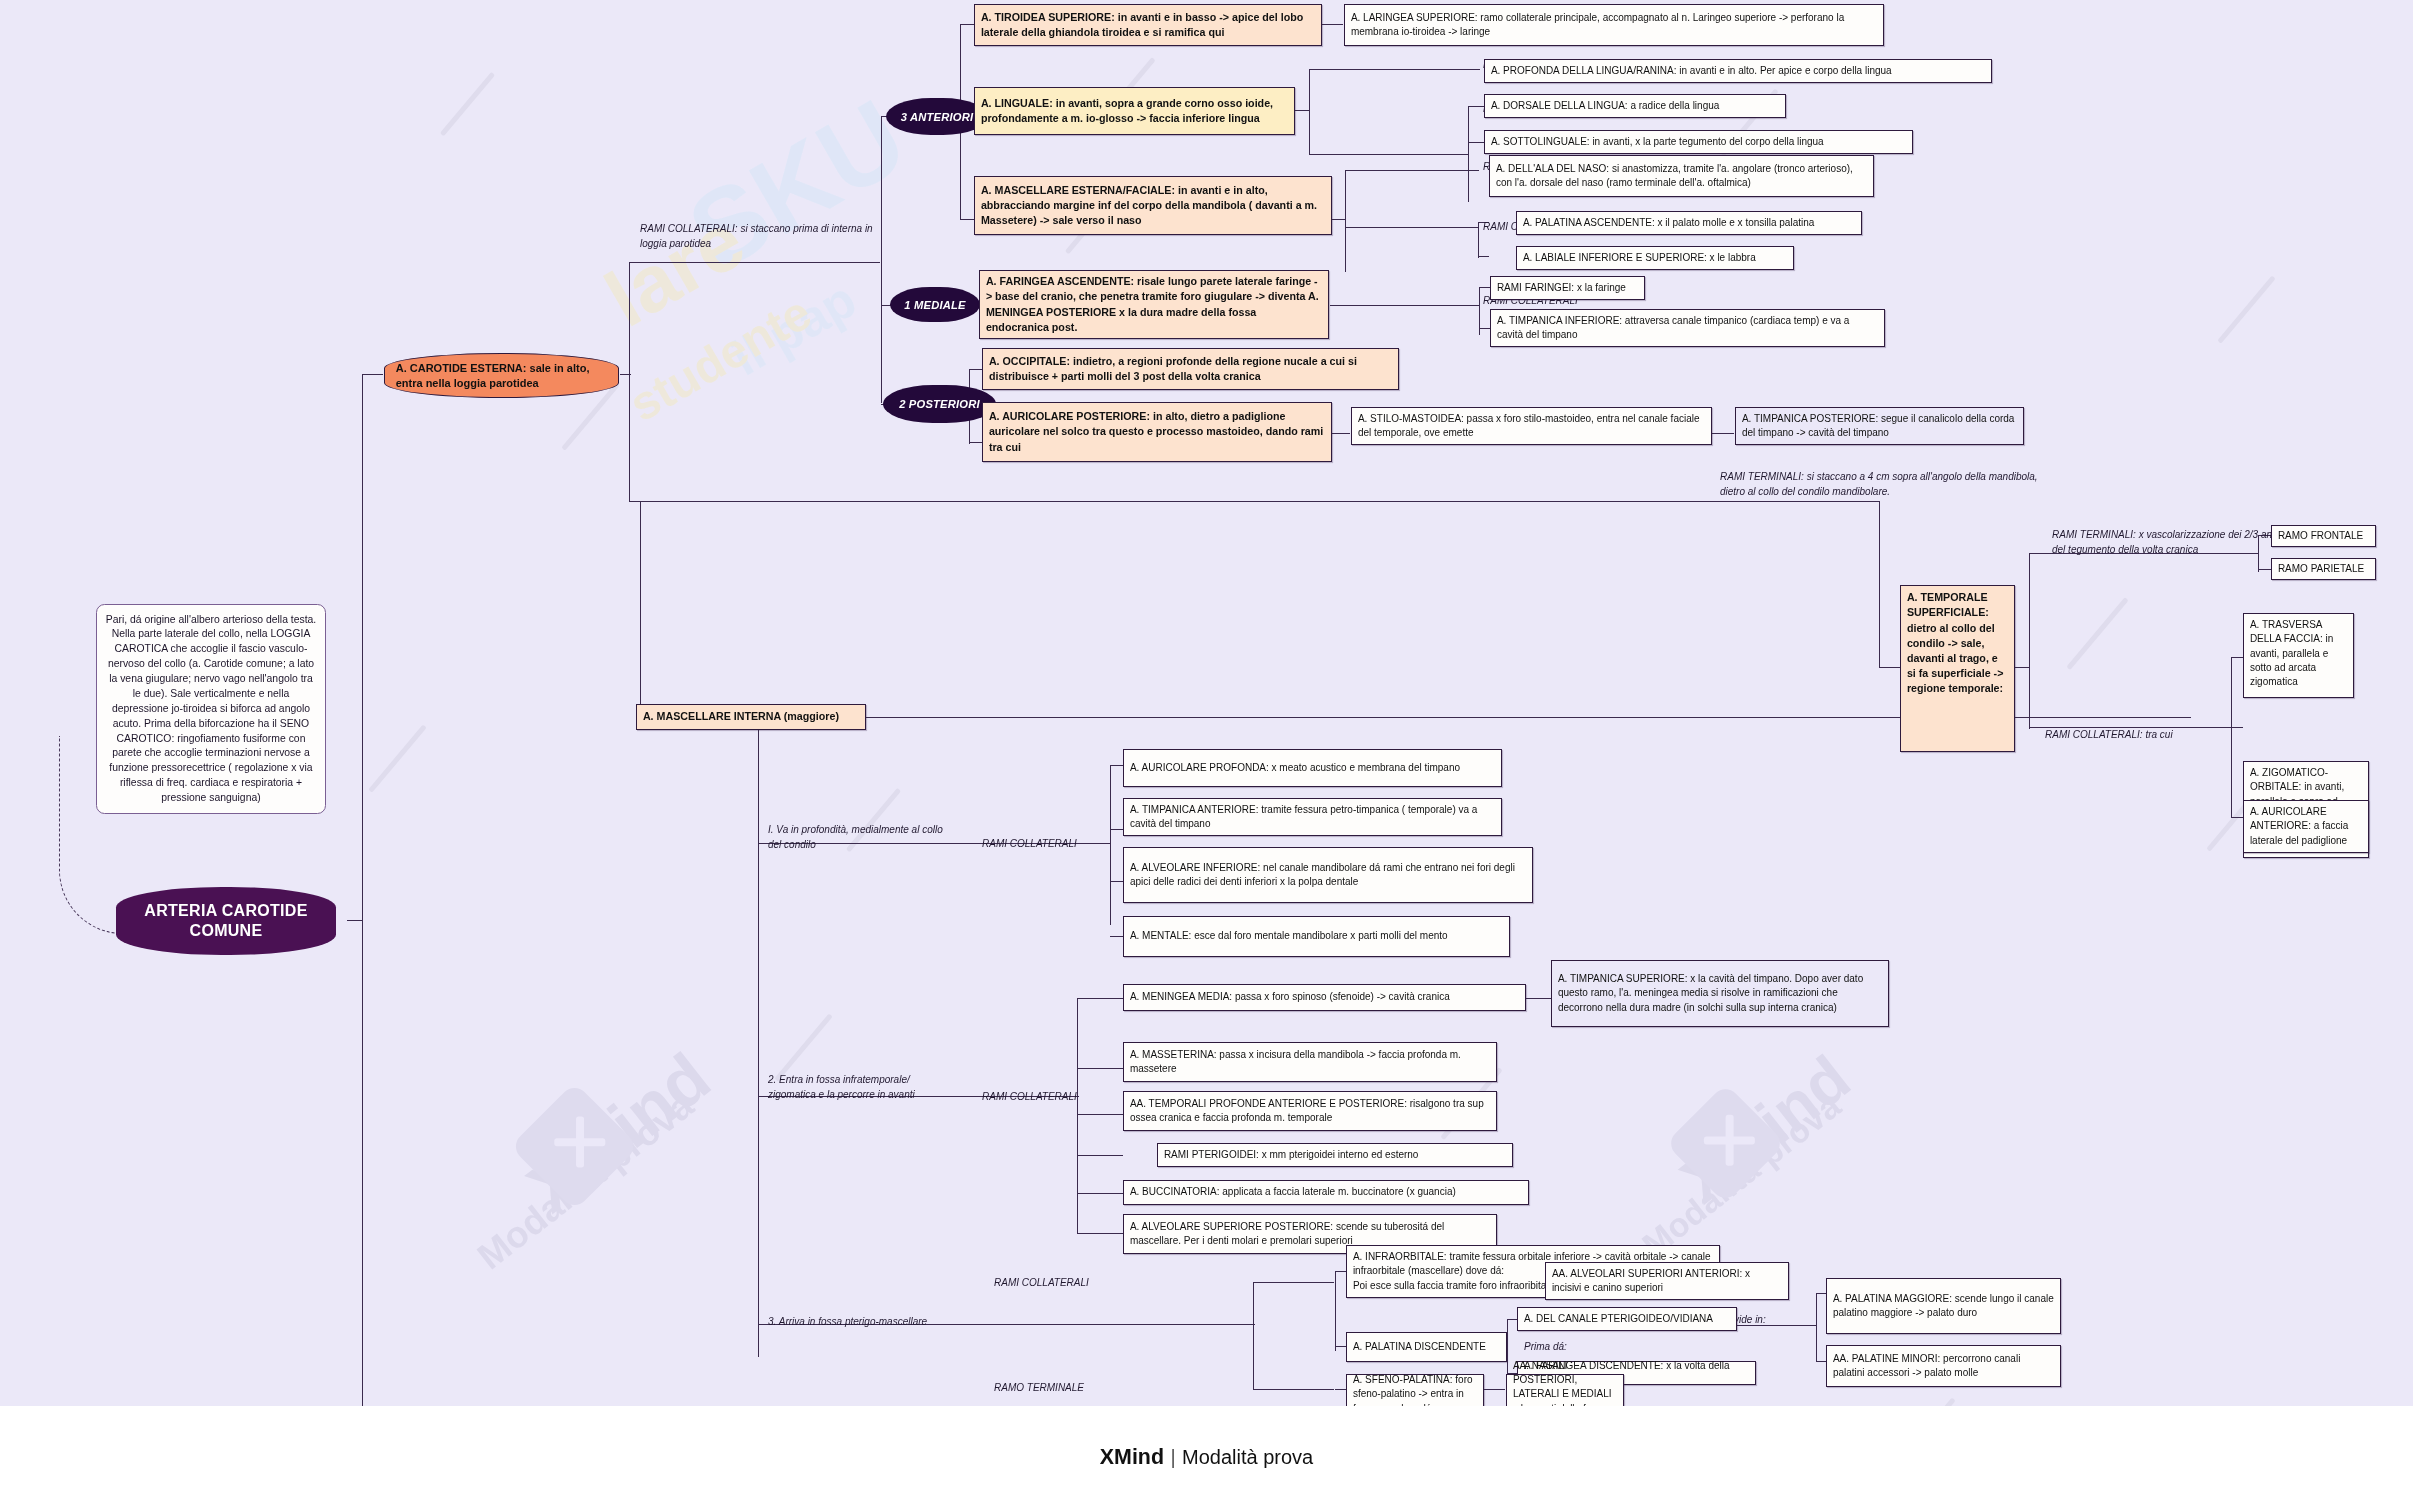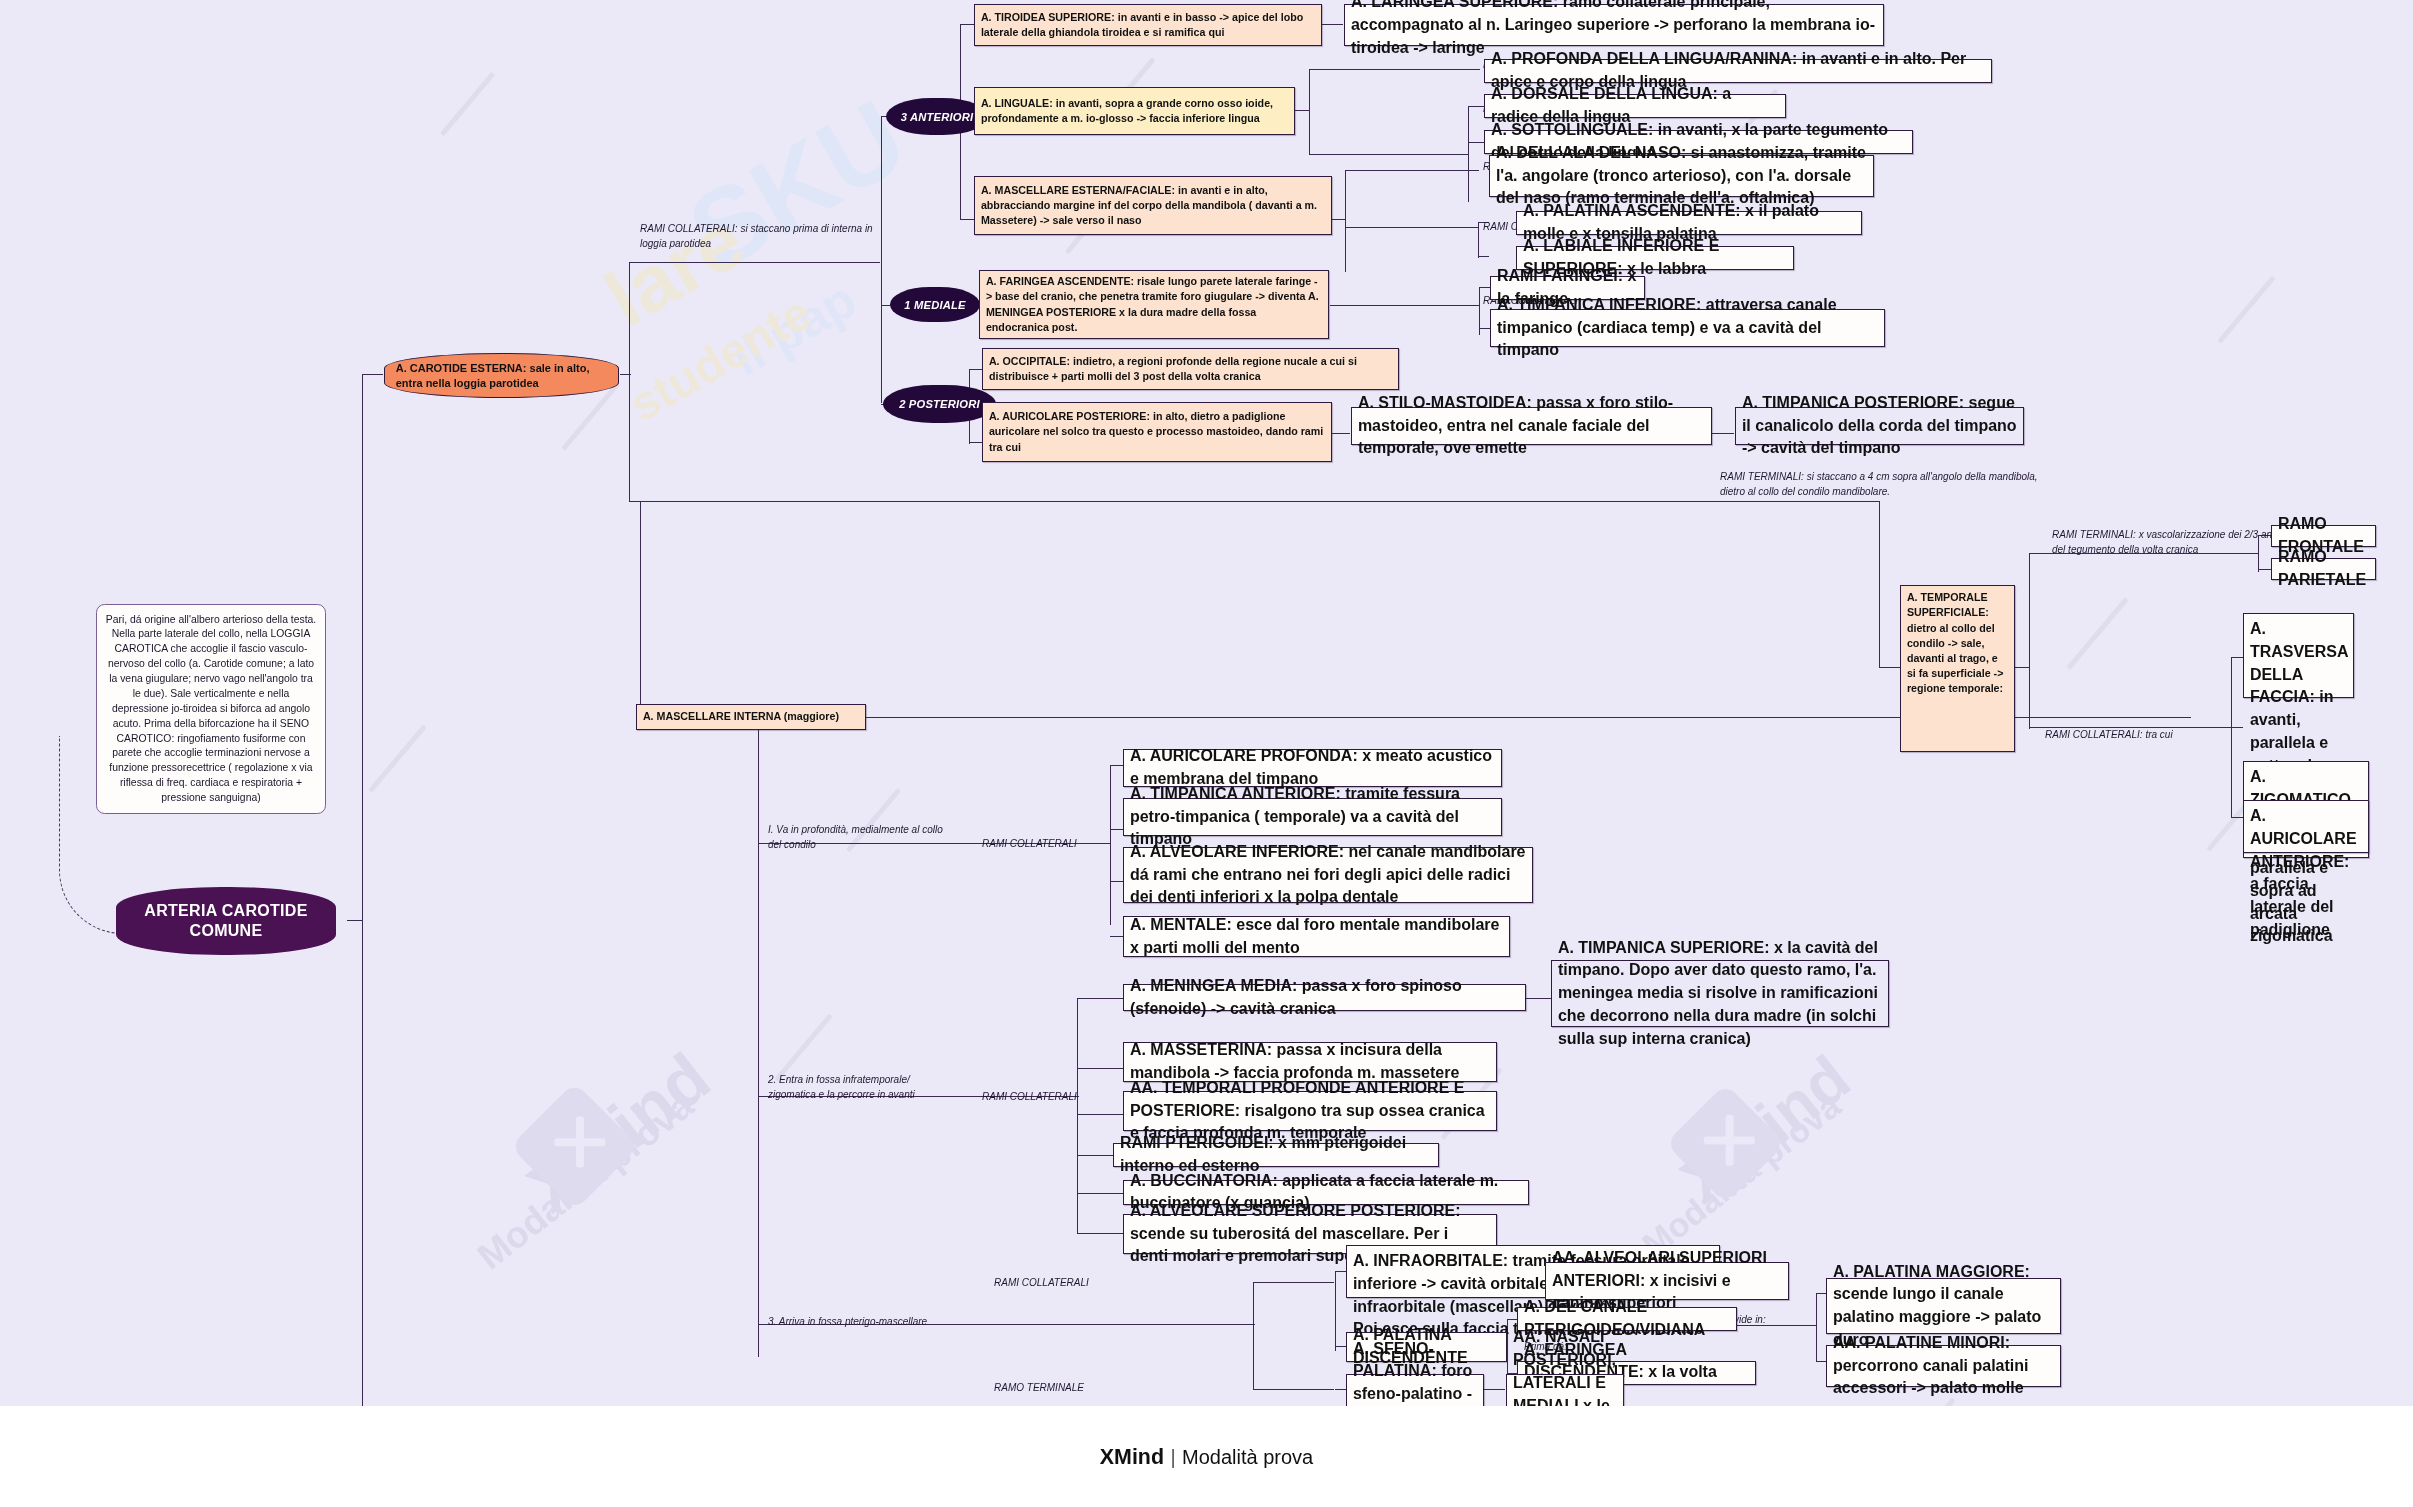--- a/index.html
+++ b/index.html
@@ -66,26 +66,25 @@
   .ln { position: absolute; background: #3a2a4d; }
   .lnh { height: 1.1px; }
   .lnv { width: 1.1px; }
 
   
   .node {
     position: absolute;
     border: 1.1px solid #2e1a3d;
     background: #fdfbf7;
     color: #111;
-    font-size: 16px;
+    font-size: 10px;
     line-height: 1.42;
     padding: 4.3px 5.9px;
     display: flex;
     align-items: center;
-    font-weight: bold;
   }
   .node.shadow {
     box-shadow: 1.1px 1.1px 0 rgba(60,40,80,0.28);
   }
   .node.peach {
     background: #fde3cf;
     font-weight: bold;
     font-size: 10.7px;
   }
   .node.cream {
@@ -493,21 +492,21 @@
   </div>
   <div class="node lav shadow" style="left:1551px; top:960px; width:338px; height:67px;">
     <span>A. TIMPANICA SUPERIORE: x la cavità del timpano. Dopo aver dato questo ramo, l'a. meningea media si risolve in ramificazioni che decorrono nella dura madre (in solchi sulla sup interna cranica)</span>
   </div>
   <div class="node plain shadow" style="left:1123px; top:1042px; width:374px; height:40px;">
     <span>A. MASSETERINA: passa x incisura della mandibola -&gt; faccia profonda m. massetere</span>
   </div>
   <div class="node plain shadow" style="left:1123px; top:1091px; width:374px; height:40px;">
     <span>AA. TEMPORALI PROFONDE ANTERIORE E POSTERIORE: risalgono tra sup ossea cranica e faccia profonda m. temporale</span>
   </div>
-  <div class="node plain shadow" style="left:1113px; top:1143px; width:326px; height:23.5px;">
+  <div class="node plain shadow" style="left:1157px; top:1143px; width:356px; height:23.5px;">
     <span>RAMI PTERIGOIDEI: x mm pterigoidei interno ed esterno</span>
   </div>
   <div class="node plain shadow" style="left:1123px; top:1180px; width:406px; height:24.6px;">
     <span>A. BUCCINATORIA: applicata a faccia laterale m. buccinatore (x guancia)</span>
   </div>
   <div class="node plain shadow" style="left:1123px; top:1214px; width:374px; height:40px;">
     <span>A. ALVEOLARE SUPERIORE POSTERIORE: scende su tuberositá del mascellare. Per i denti molari e premolari superiori</span>
   </div>
 
   <div class="node plain shadow" style="left:1346px; top:1245px; width:374px; height:53px; align-items:flex-start;">

